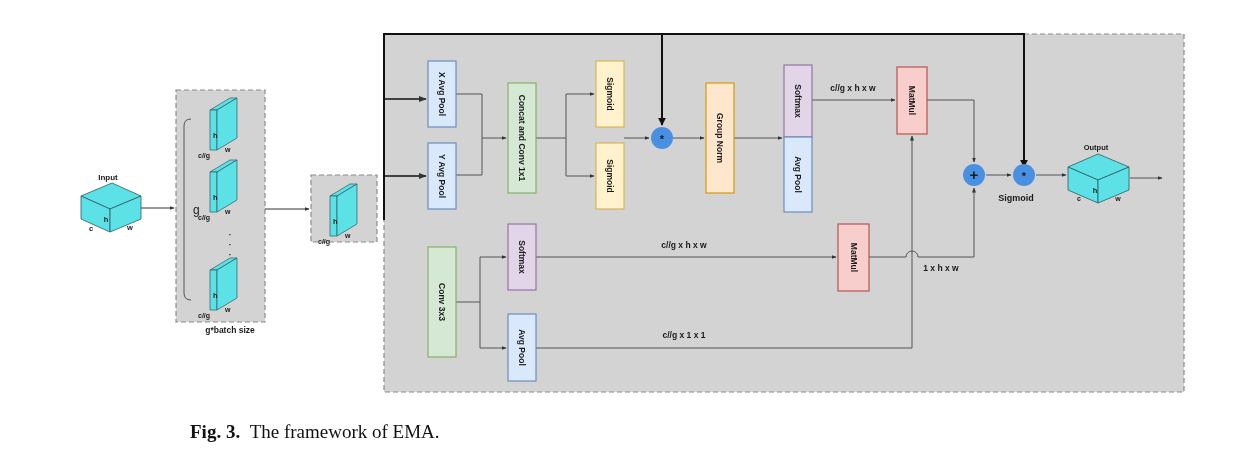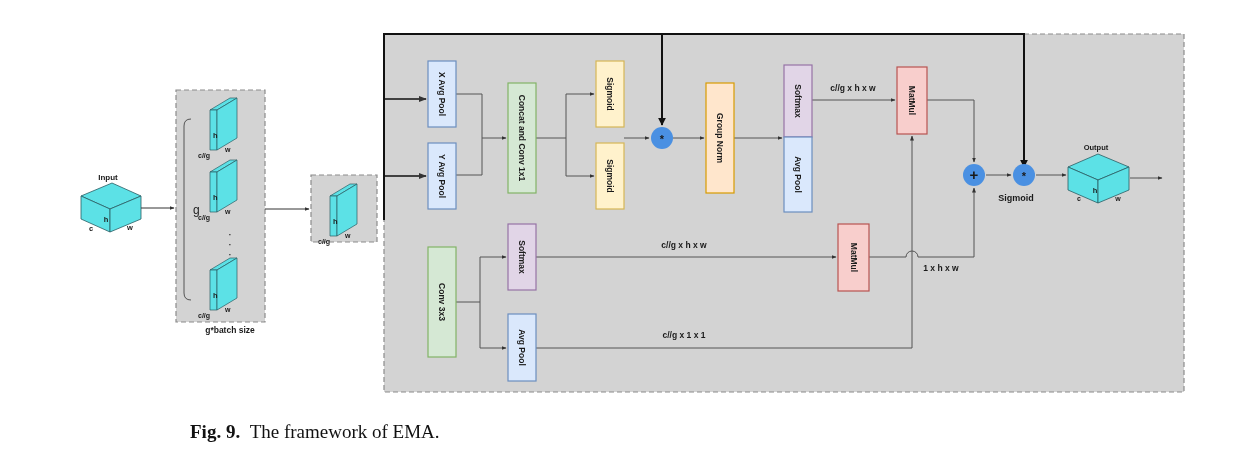--- a/index.html
+++ b/index.html
@@ -196,14 +196,14 @@
     <polygon points="1068,167 1098,180 1098,203 1068,190" fill="#5ce1e6" stroke="#2a5d63" stroke-width="0.8"></polygon>
     <polygon points="1098,180 1129,167 1129,190 1098,203" fill="#5ce1e6" stroke="#2a5d63" stroke-width="0.8"></polygon>
   </g>
   <text class="lbl" x="1096" y="150" font-size="7.5" text-anchor="middle">Output</text>
   <text class="lbl" x="1095" y="193" font-size="7.5" text-anchor="middle">h</text>
   <text class="lbl" x="1079" y="201" font-size="7" text-anchor="middle">c</text>
   <text class="lbl" x="1118" y="201" font-size="7" text-anchor="middle">w</text>
 </svg>
 
 <div class="caption">
-  <b>Fig. 9</b><b>.</b>&nbsp;&nbsp;<span>The framework of EMA.</span>
+  <b>Fig. 3</b><b>.</b>&nbsp;&nbsp;<span>The framework of EMA.</span>
 </div>
 
 </body></html>

